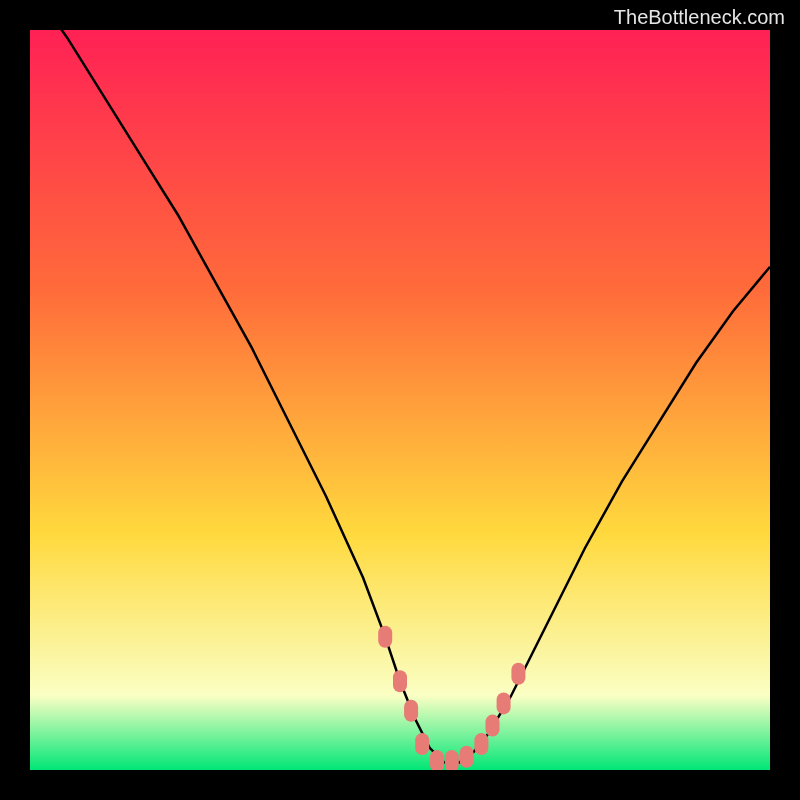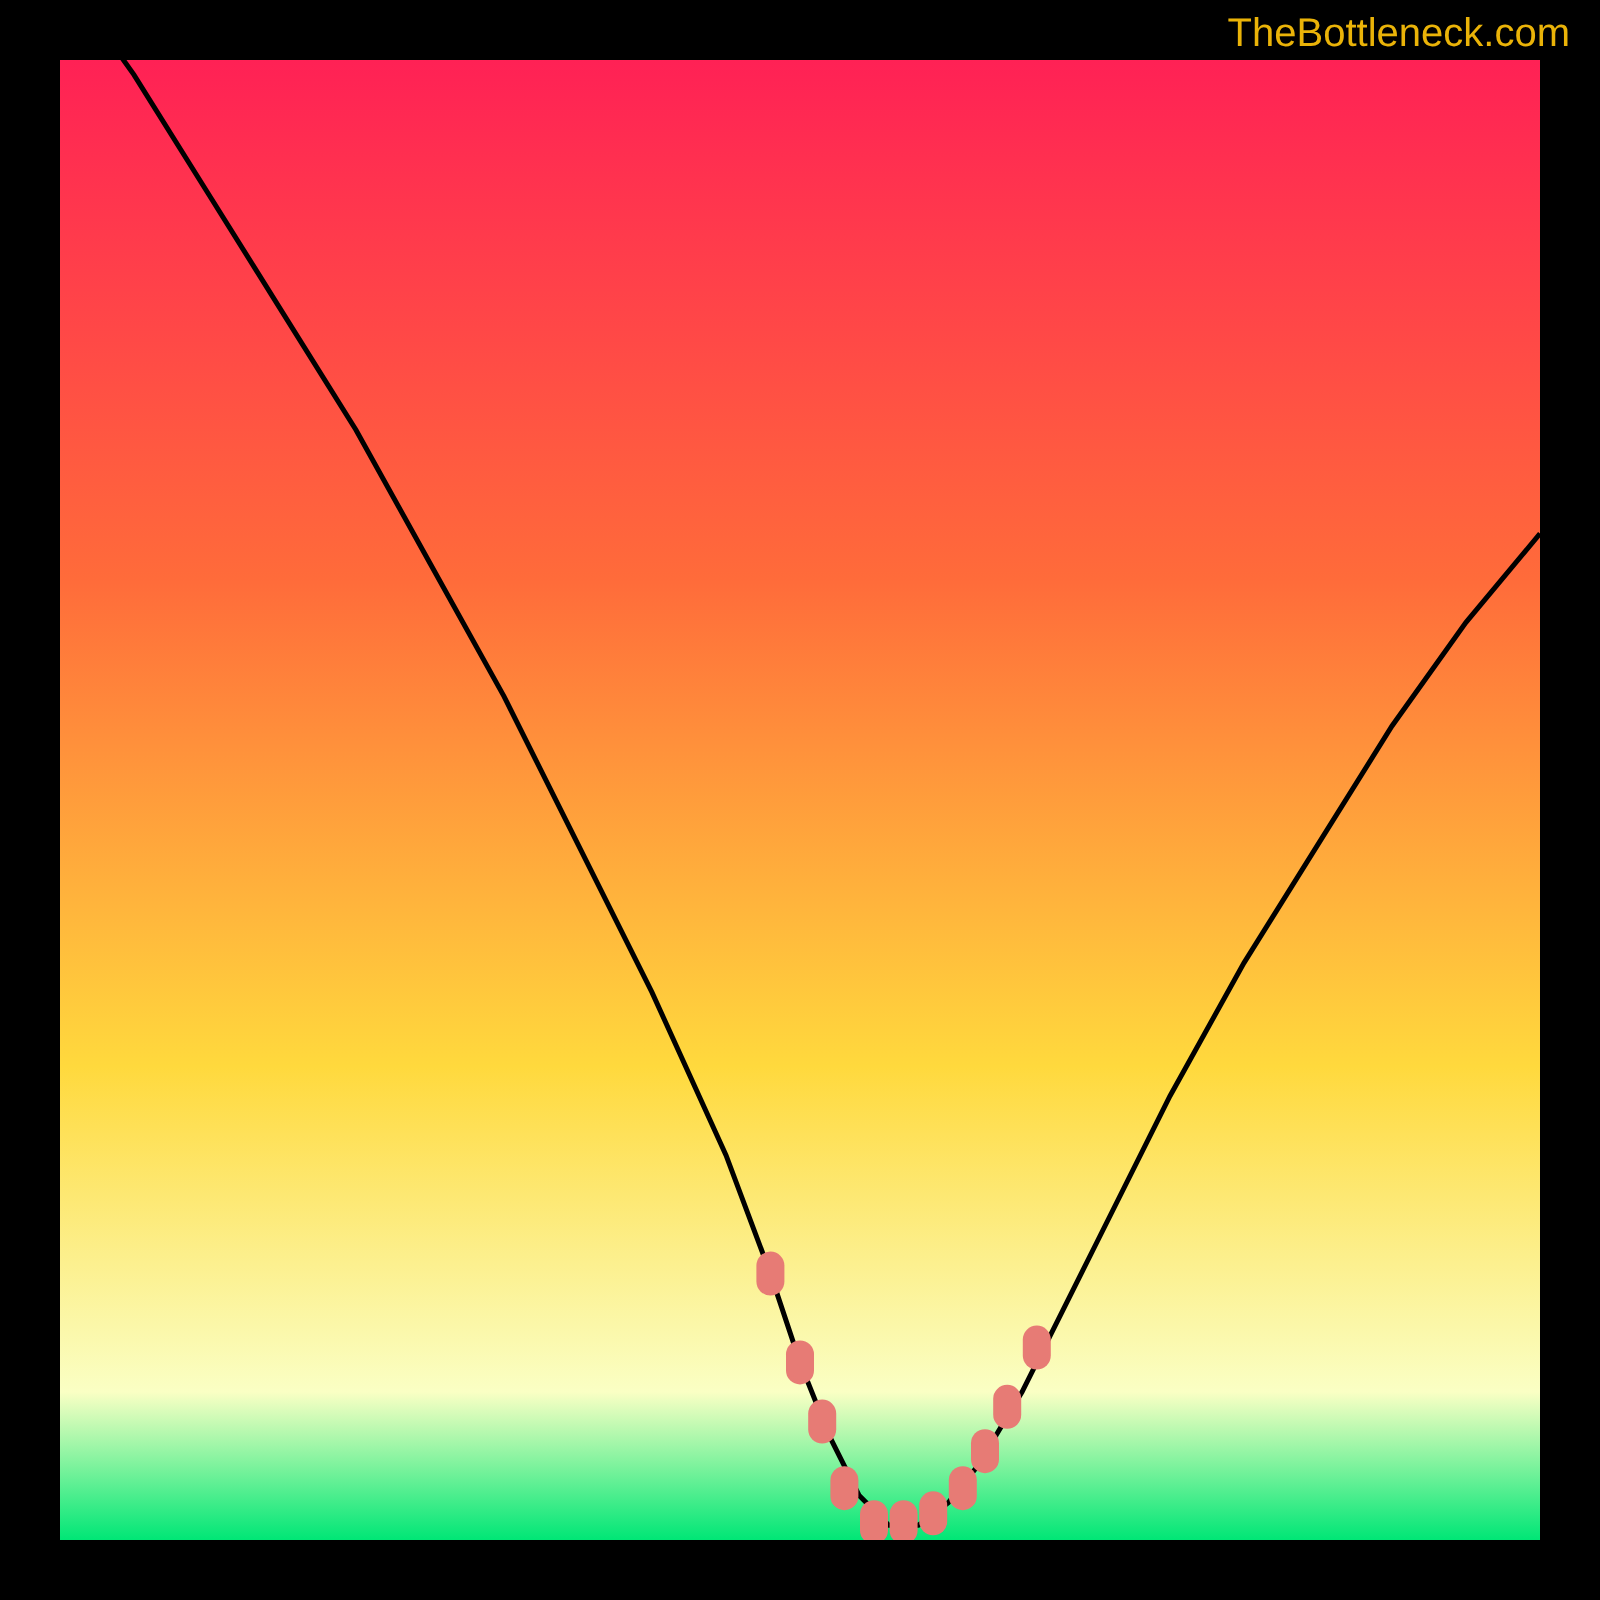--- a/index.html
+++ b/index.html
@@ -14,21 +14,21 @@
     .outer {
       width: 800px;
       height: 800px;
       background: #000;
       position: relative;
     }
     .watermark {
       position: absolute;
       top: 6px;
       right: 15px;
-      color: #eab308;
+      color: #e5e5e5;
       font-size: 20px;
       z-index: 10;
     }
     .plot-area {
       position: absolute;
       left: 30px;
       top: 30px;
       width: 740px;
       height: 740px;
       overflow: hidden;

